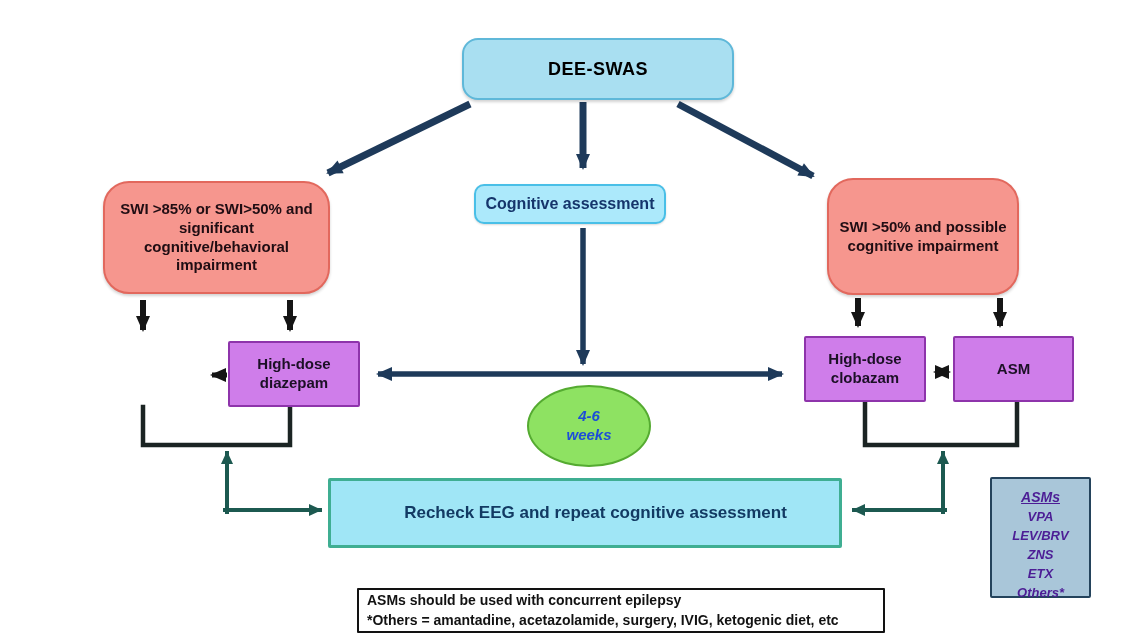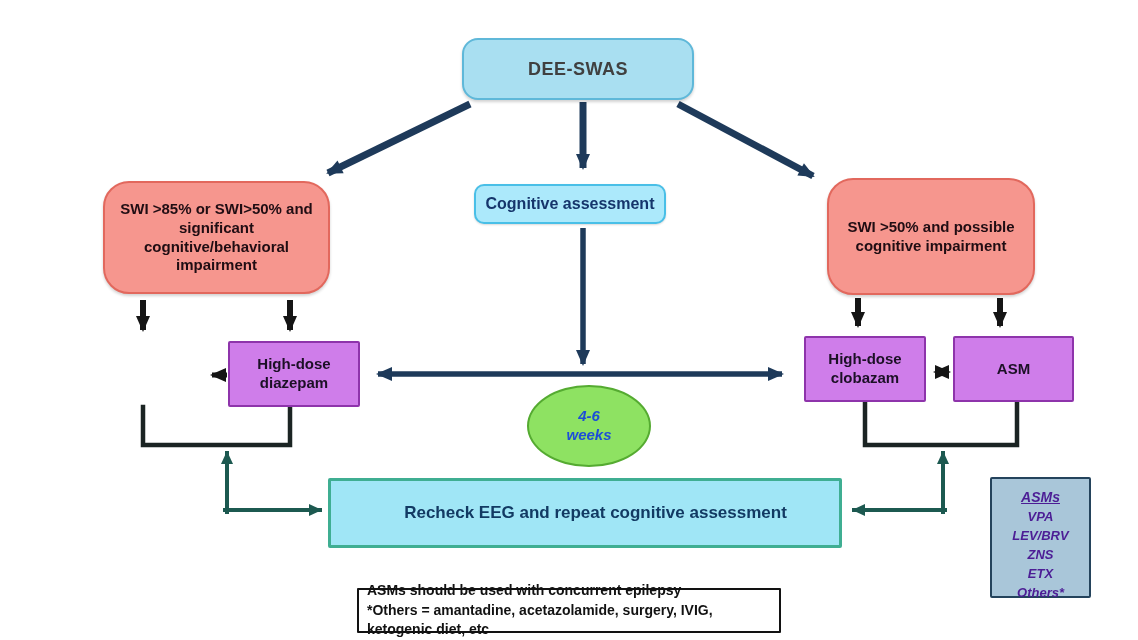--- a/index.html
+++ b/index.html
@@ -6,37 +6,37 @@
   .canvas{
     position:relative;width:1138px;height:640px;background:#ffffff;
     font-family:"Liberation Sans", sans-serif;overflow:hidden;
   }
   .arrows{position:absolute;left:0;top:0;width:1138px;height:640px;pointer-events:none;}
   .node{
     position:absolute;display:flex;flex-direction:column;align-items:center;justify-content:center;
     text-align:center;box-sizing:border-box;font-weight:bold;line-height:1.25;
   }
   .dee{
-    left:462px;top:38px;width:232px;height:62px;
+    left:462px;top:38px;width:272px;height:62px;
     background:#a9dff1;border:2px solid #5fb8d9;border-radius:16px;
-    color:#404040;font-size:18px;letter-spacing:.5px;
+    color:#000000;font-size:18px;letter-spacing:.5px;
     box-shadow:0 2px 3px rgba(0,0,0,.18);
   }
   .cog{
     left:474px;top:184px;width:192px;height:40px;
     background:#ace9fb;border:2px solid #49bfe7;border-radius:10px;
     color:#15356b;font-size:16px;box-shadow:0 1px 2px rgba(0,0,0,.15);
   }
   .pink{
     background:#f6968e;border:2.5px solid #e2685d;border-radius:26px;
     color:#200d13;font-size:15px;box-shadow:0 2px 3px rgba(0,0,0,.18);
     padding:6px 10px;
   }
   .pink-left{left:103px;top:181px;width:227px;height:113px;}
-  .pink-right{left:827px;top:178px;width:208px;height:117px;}
+  .pink-right{left:827px;top:178px;width:192px;height:117px;}
   .purple{
     background:#cf7dea;border:2px solid #8e34ab;border-radius:2px;
     color:#1c1026;font-size:15px;padding:4px;
   }
   .p-steroids{left:81px;top:341px;width:123px;height:66px;}
   .p-diazepam{left:228px;top:341px;width:132px;height:66px;}
   .p-clobazam{left:804px;top:336px;width:122px;height:66px;}
   .p-asm{left:953px;top:336px;width:121px;height:66px;}
   .weeks{
     left:527px;top:385px;width:124px;height:82px;border-radius:50%;
@@ -49,21 +49,21 @@
     color:#123a63;font-size:17px;padding-left:21px;
   }
   .asms{
     left:990px;top:477px;width:101px;height:121px;
     background:#a9c6d9;border:2px solid #24435c;border-radius:2px;
     color:#4c1d95;font-style:italic;font-size:13px;line-height:1.45;
     justify-content:flex-start;padding-top:8px;
   }
   .asms-title{font-size:14px;text-decoration:underline;margin-bottom:1px;}
   .footnote{
-    left:357px;top:588px;width:424px;height:45px;
+    left:357px;top:588px;width:528px;height:45px;
     background:#ffffff;border:2.5px solid #121212;border-radius:1px;
     color:#121212;font-size:14px;font-weight:600;
     align-items:flex-start;text-align:left;justify-content:center;
     padding:2px 8px;line-height:1.4;
   }
 </style>
 </head>
 <body>
 
 <div class="canvas">

